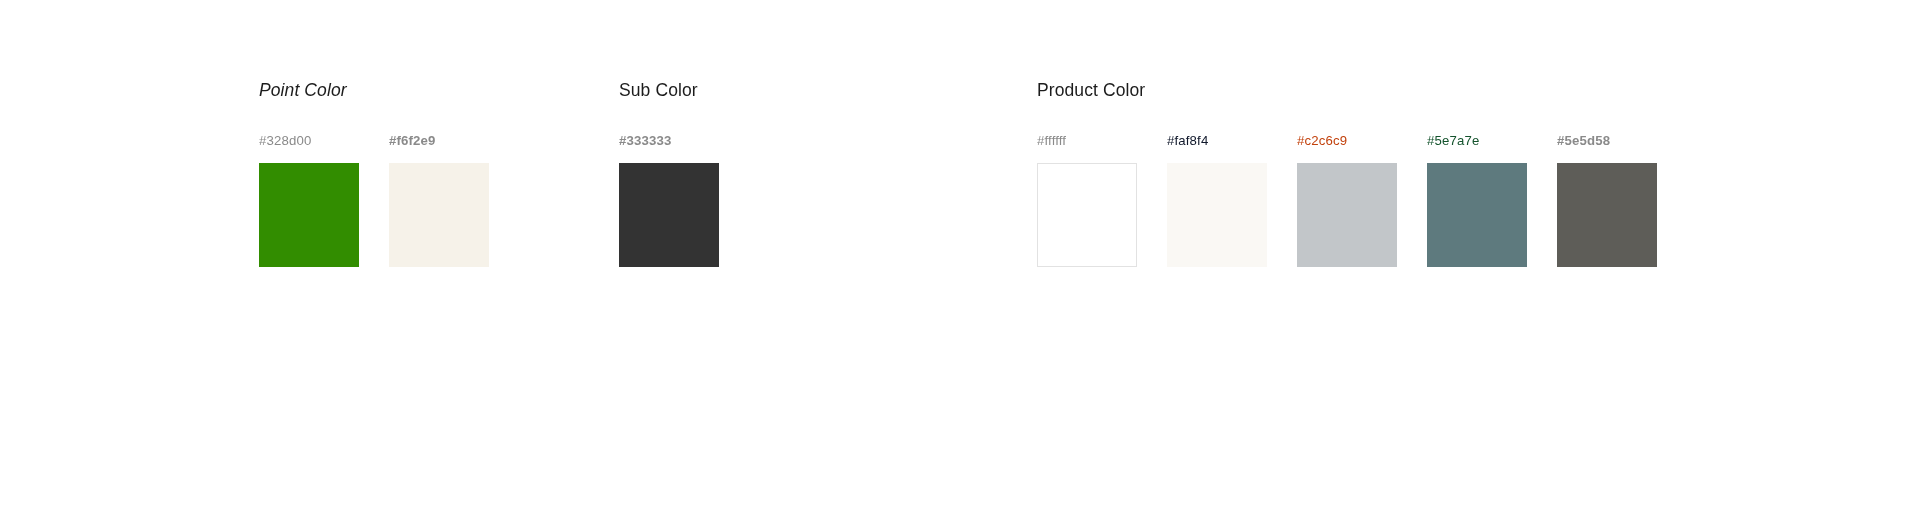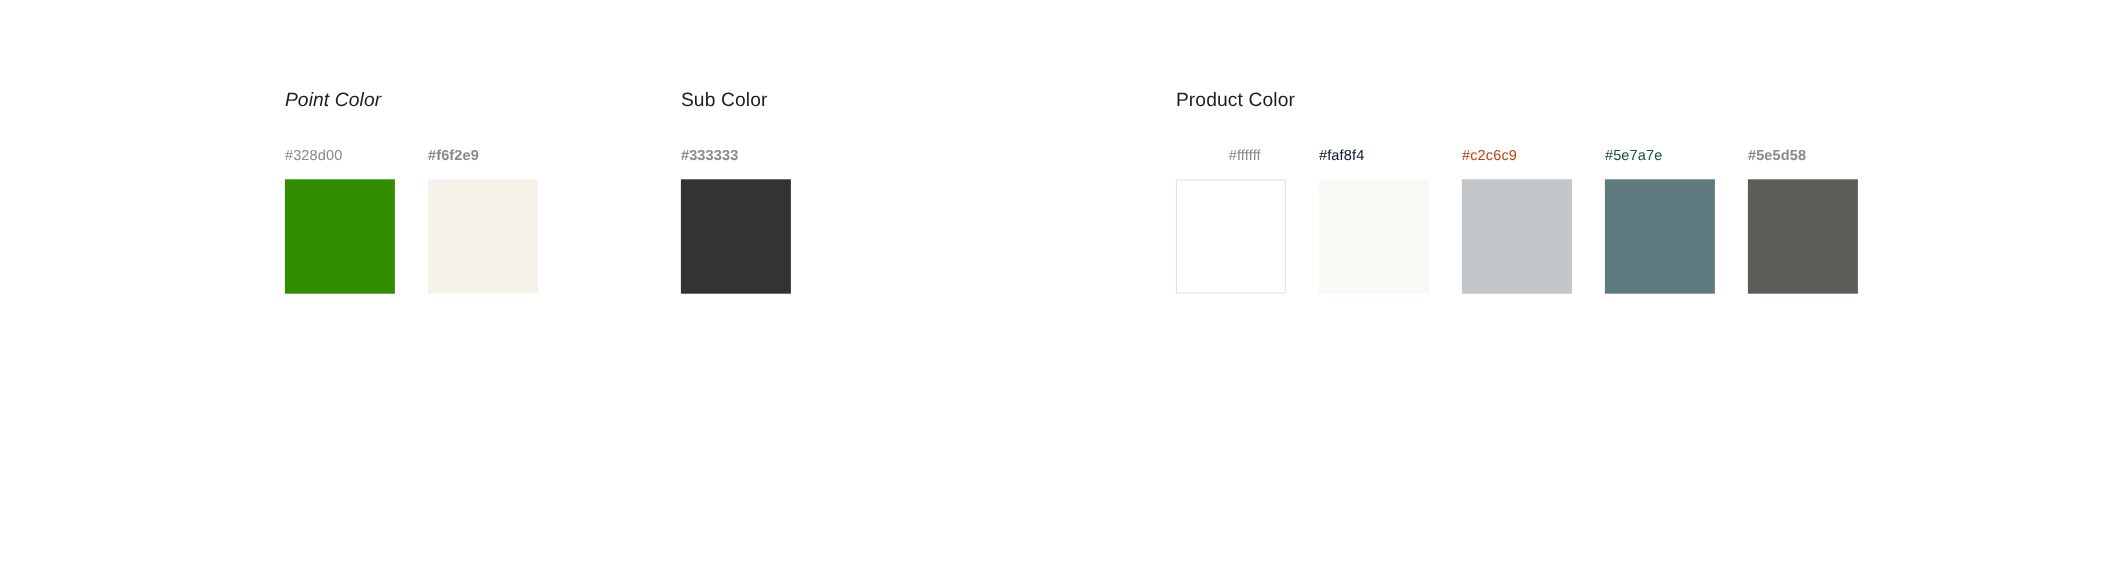--- a/index.html
+++ b/index.html
@@ -26,21 +26,21 @@
     background: #ffffff;
   }
 
   
   .color-group {
     position: absolute;
     top: 80px;
   }
   .color-group[data-group="point"]   { left: 259px; }
   .color-group[data-group="sub"]     { left: 619px; }
-  .color-group[data-group="product"] { left: 1069px; }
+  .color-group[data-group="product"] { left: 1037px; }
 
   .group-title {
     font-size: 17.5px;
     line-height: 21px;
     color: #1c1c1c;
     font-weight: 400;
     letter-spacing: 0.1px;
     white-space: nowrap;
     margin: 0;
   }
@@ -113,21 +113,21 @@
 
 
     </div>
   </section>
 
   <section class="color-group" data-group="product">
     <h2 class="group-title" style="color: rgb(28, 28, 28);">Product Color</h2>
     <div class="swatch-row">
 
       <div class="swatch-cell">
-        <span class="swatch-label" style="color: rgb(138, 138, 138); margin-left: 48px;">#ffffff</span>
+        <span class="swatch-label" style="color: rgb(138, 138, 138);">#ffffff</span>
         <span class="swatch-chip bordered" style="background-color: rgb(255, 255, 255); border-color: rgb(226, 226, 226);"></span>
       </div>
 
       <div class="swatch-cell">
         <span class="swatch-label" style="color: #0f172a;">#faf8f4</span>
         <span class="swatch-chip" style="background-color: rgb(250, 248, 244);"></span>
       </div>
 
       <div class="swatch-cell">
         <span class="swatch-label" style="color: #c2410c;">#c2c6c9</span>

